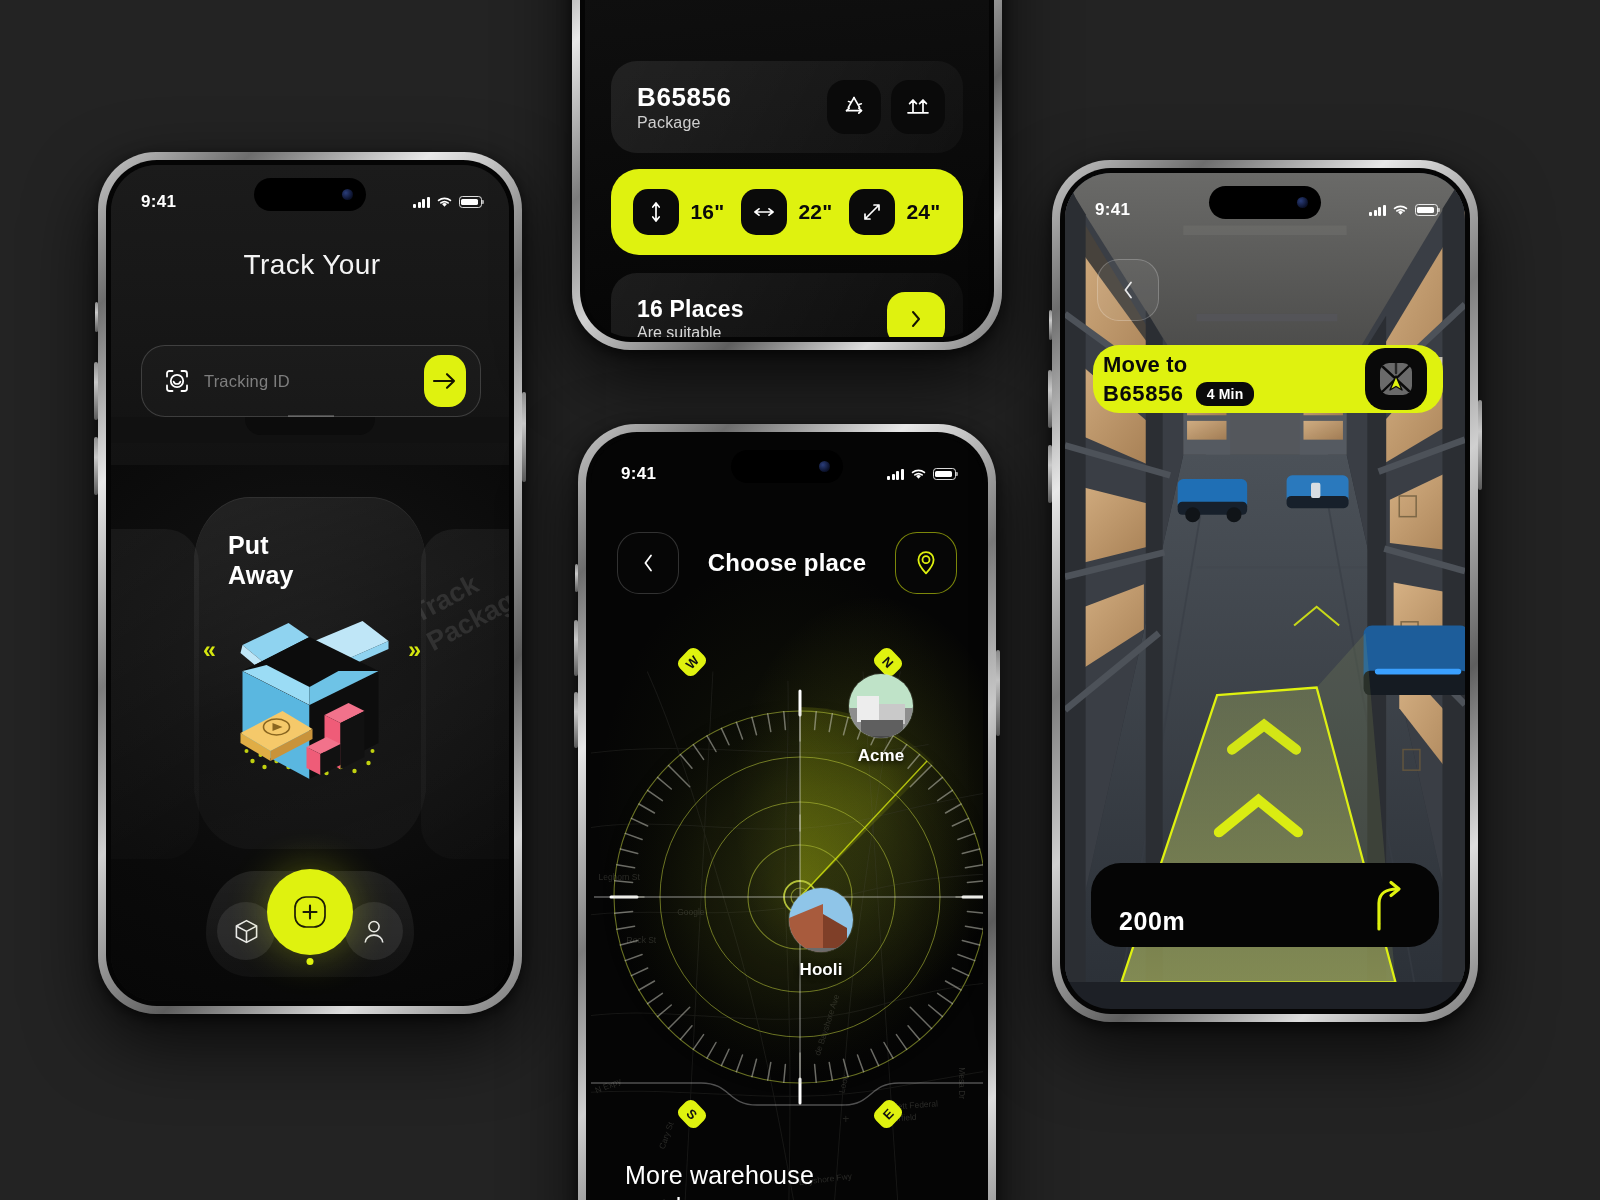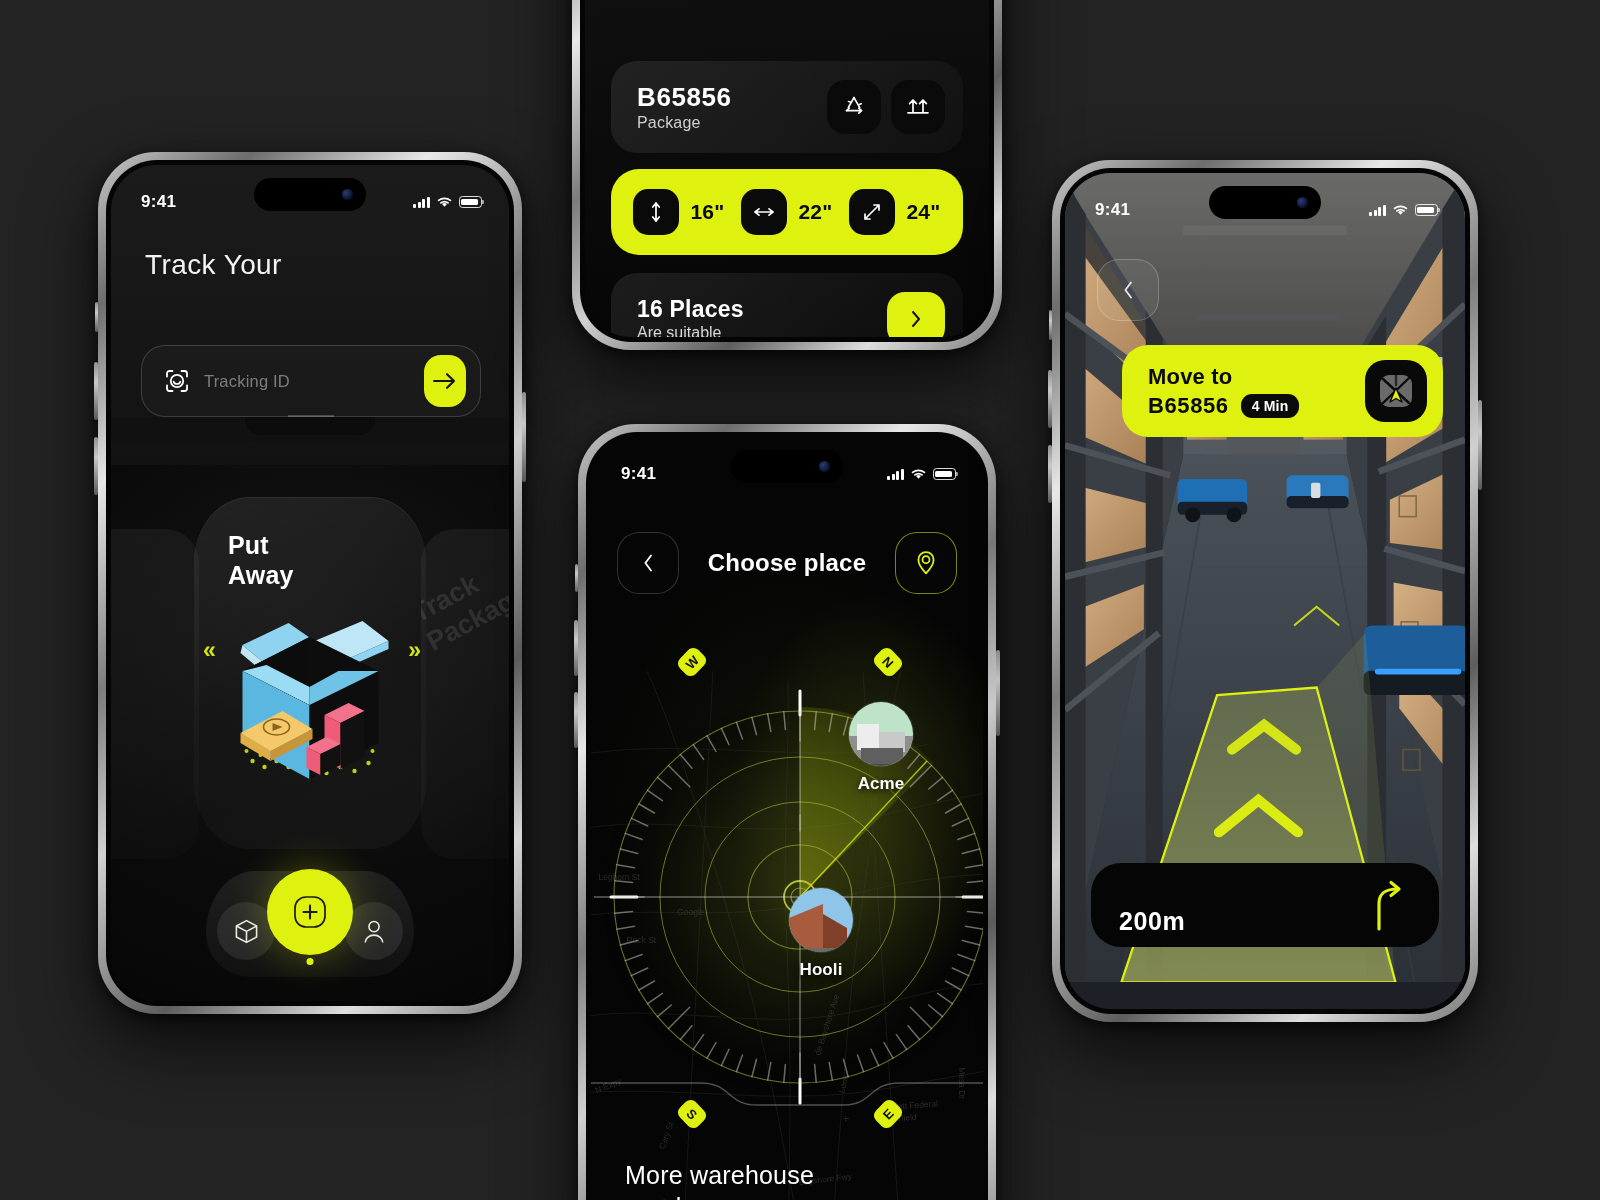--- a/index.html
+++ b/index.html
@@ -70,21 +70,21 @@
   .batt span{display:block;height:100%;width:92%;background:#fff;border-radius:1.6px;}
 
   
   #phoneA{ left:98px; top:152px; width:424px; height:862px; }
   .scrA{ background:#111111; }
   .hero{
     position:absolute; top:0; left:0; right:0; height:300px;
     background:linear-gradient(180deg,#1b1b1b 0%, #161616 60%, #121212 100%);
   }
   .headline{ position:absolute; top:84px; left:34px; right:30px; }
-  .headline .l1{ font-size:28px; color:#f4f4f4; font-weight:400; letter-spacing:.4px; }
+  .headline .l1{ font-size:28px; color:#f4f4f4; font-weight:400; letter-spacing:.4px;text-align:center; }
   .headline .l2{ font-size:29px; color:#fff; font-weight:700; letter-spacing:.1px; margin-top:4px;}
 
   .searchwrap{
     position:absolute; top:180px; left:30px; right:28px; height:72px;
     border:1px solid rgba(255,255,255,.16);
     border-radius:24px;
     background:rgba(255,255,255,.025);
     display:flex; align-items:center; padding:0 14px 0 22px;
   }
   .searchwrap::after{
@@ -249,23 +249,23 @@
   
   #phoneD{ left:1052px; top:160px; width:426px; height:862px; }
   .scrD{ background:#1d2026; }
   .warehouse{ position:absolute; inset:0; }
   .backbtn-ar{
     position:absolute; top:86px; left:32px; width:62px;height:62px;border-radius:22px;
     border:1px solid rgba(255,255,255,.22); background:rgba(255,255,255,.06);
     display:flex;align-items:center;justify-content:center;cursor:pointer;z-index:20;
   }
   .moveto{
-    position:absolute; top:172px; left:28px; right:22px; height:92px;
+    position:absolute; top:172px; left:28px; right:22px; height:68px;
     background:#dff20f;border-radius:26px;z-index:20;
-    display:flex;align-items:center;justify-content:space-between;padding:0 16px 0 26px;margin-left:29px;
+    display:flex;align-items:center;justify-content:space-between;padding:0 16px 0 10px;
   }
   .mt1{ color:#0a0a0a;font-size:22px;font-weight:700;letter-spacing:.2px;line-height:1.25;}
   .mt2row{ display:flex;align-items:center;gap:12px;margin-top:3px;}
   .mt2{ color:#0a0a0a;font-size:22px;font-weight:700;letter-spacing:.6px;}
   .minchip{ background:#0a0a0a;color:#fff;font-size:14px;font-weight:700;
     padding:4px 11px;border-radius:11px;letter-spacing:.2px;}
   .navico{ width:62px;height:62px;border-radius:20px;background:#090909;
     display:flex;align-items:center;justify-content:center;cursor:pointer;}
   .distbar{
     position:absolute; bottom:62px; left:26px; right:26px; height:84px;
@@ -716,21 +716,21 @@
             </div>
           <div class="cdir" style="left:88px;bottom:40px;transform:rotate(46deg)">
               <span>S</span>
             </div>
           <div class="cdir" style="right:82px;bottom:40px;transform:rotate(-46deg)">
               <span>E</span>
             </div>
 
           
 
-          <div class="pin" style="left:235px;top:76px;width:110px">
+          <div class="pin" style="left:235px;top:48px;width:110px">
             <div class="thumb">
               <svg viewBox="0 0 66 66" width="66" height="66">
                 <rect width="66" height="66" fill="#bfe3c8"></rect>
                 <rect y="34" width="66" height="32" fill="#8e8e8e"></rect>
                 <rect x="8" y="22" width="22" height="26" fill="#ededed"></rect>
                 <rect x="30" y="30" width="26" height="20" fill="#c9c9c9"></rect>
                 <rect x="12" y="46" width="42" height="20" fill="#5f5f5f"></rect>
                 <rect y="62" width="66" height="4" fill="#4a4a4a"></rect>
               </svg>
             </div>

